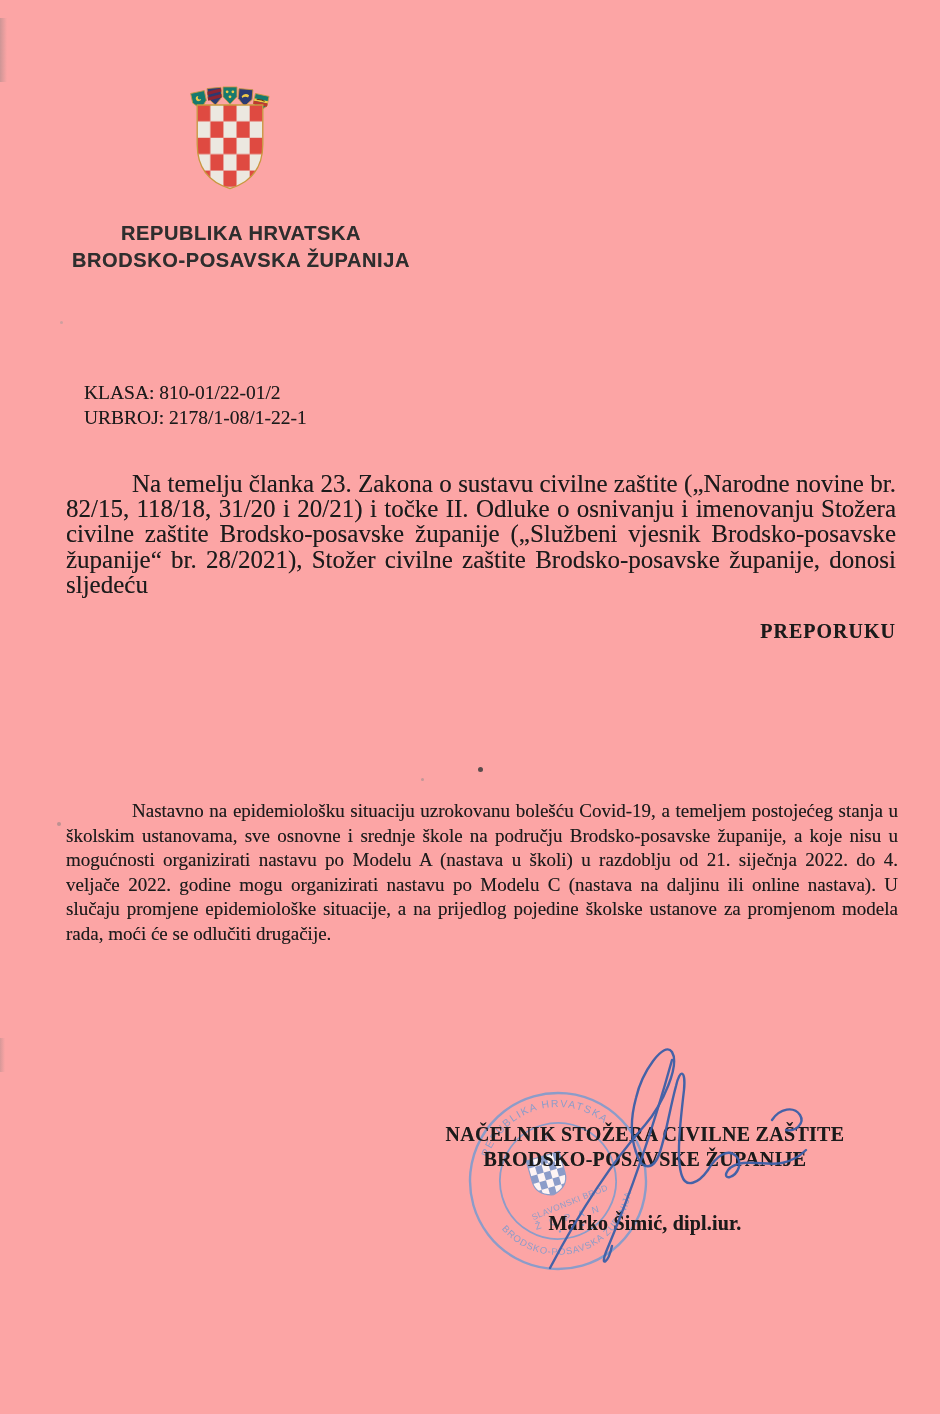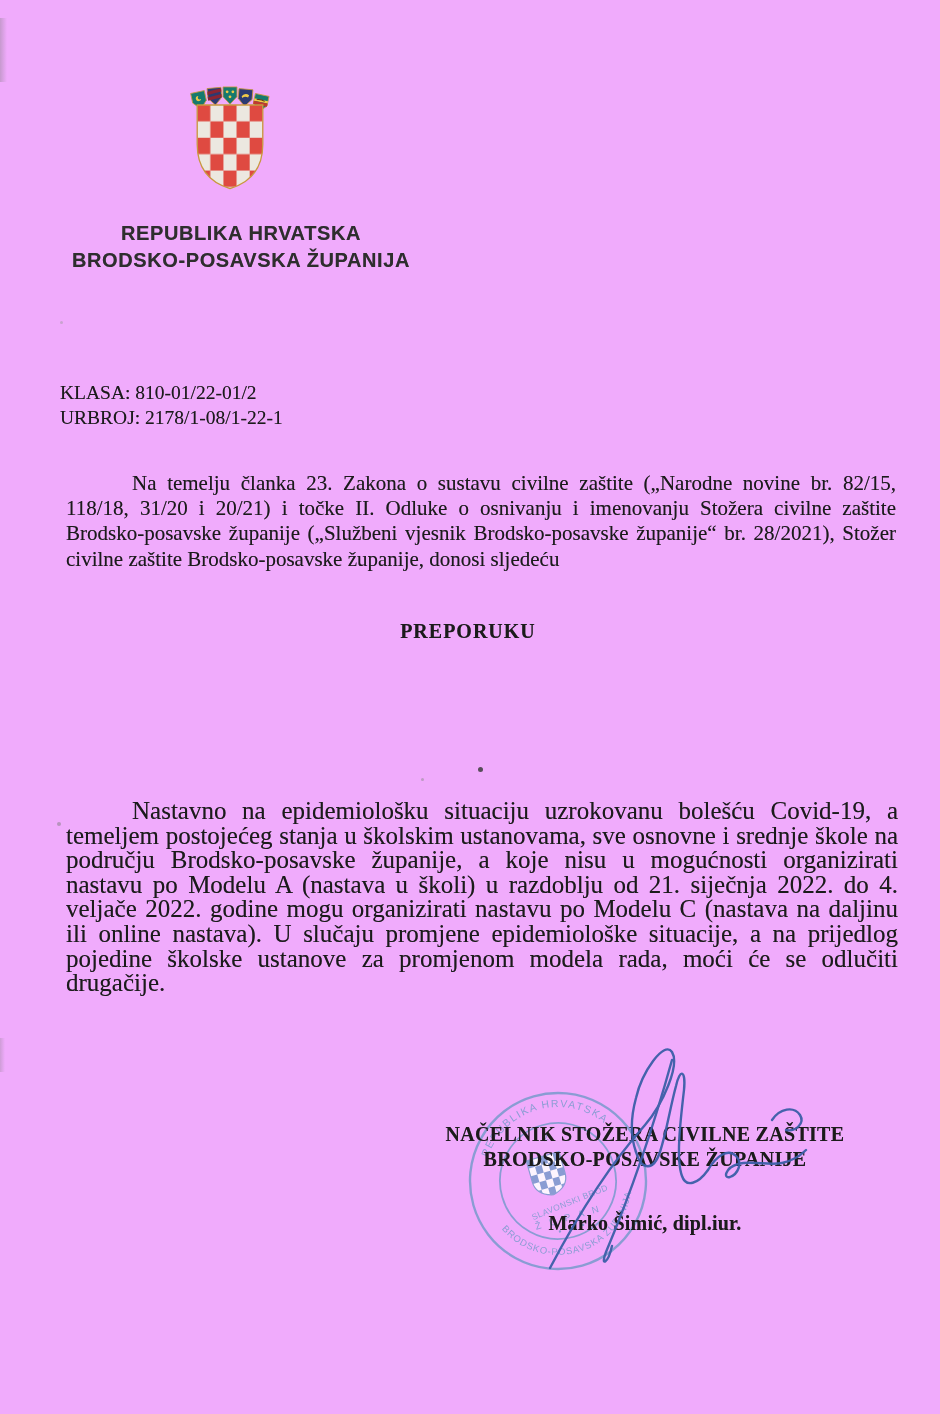--- a/index.html
+++ b/index.html
@@ -1,42 +1,42 @@
 <!DOCTYPE html>
 <html><head>
 <meta charset="utf-8">
 <style>
   html,body{margin:0;padding:0;background:#e9e9e9;}
   .page{
     position:relative;width:940px;height:1414px;margin:0 auto;
-    background:#f0abfc;overflow:hidden;
+    background:#fca5a5;overflow:hidden;
     font-family:"Liberation Serif", serif;color:#1b1b1b;
   }
   .txt{text-shadow:0 0 0.5px rgba(27,27,27,.45);}
   
   .emblem{position:absolute;left:189px;top:86px;width:82px;height:106px;}
   .letterhead{
     position:absolute;left:25px;top:220px;width:432px;text-align:center;
     font-family:"Liberation Sans", sans-serif;font-weight:700;font-size:20px;
     line-height:27px;letter-spacing:.6px;color:#2e2e2e;
   }
   .issuer{position:absolute;left:74px;top:313px;font-size:20px;}
-  .refblock{position:absolute;left:60px;top:381px;font-size:19.5px;line-height:24.5px;}
+  .refblock{position:absolute;left:84px;top:381px;font-size:19.5px;line-height:24.5px;}
   .preamble{
     position:absolute;left:66px;top:471px;width:830px;
-    font-size:21px;line-height:25.2px;text-align:justify;text-indent:66px;
+    font-size:25px;line-height:25.2px;text-align:justify;text-indent:66px;
   }
   .titleblock{
-    position:absolute;left:53px;top:618px;width:830px;text-align:center;
+    position:absolute;left:66px;top:618px;width:830px;text-align:right;
     font-weight:700;font-size:20px;line-height:26.5px;
   }
   .titleblock .main{letter-spacing:1px;margin-bottom:1px;}
   .bodypar{
     position:absolute;left:66px;top:799px;width:832px;
-    font-size:25px;line-height:24.6px;text-align:justify;text-indent:66px;
+    font-size:19px;line-height:24.6px;text-align:justify;text-indent:66px;
   }
   .sigblock{
     position:absolute;left:435px;top:1122px;width:420px;text-align:center;
     font-weight:700;font-size:20px;line-height:24.5px;z-index:3;letter-spacing:.3px;
   }
   .sigblock .name{margin-top:40px;letter-spacing:.2px;}
   .stamp{position:absolute;left:458px;top:1081px;width:200px;height:200px;z-index:2;
          opacity:.88;filter:blur(.3px);}
   .autograph{position:absolute;left:420px;top:1020px;width:440px;height:300px;z-index:4;opacity:.95;}
   

